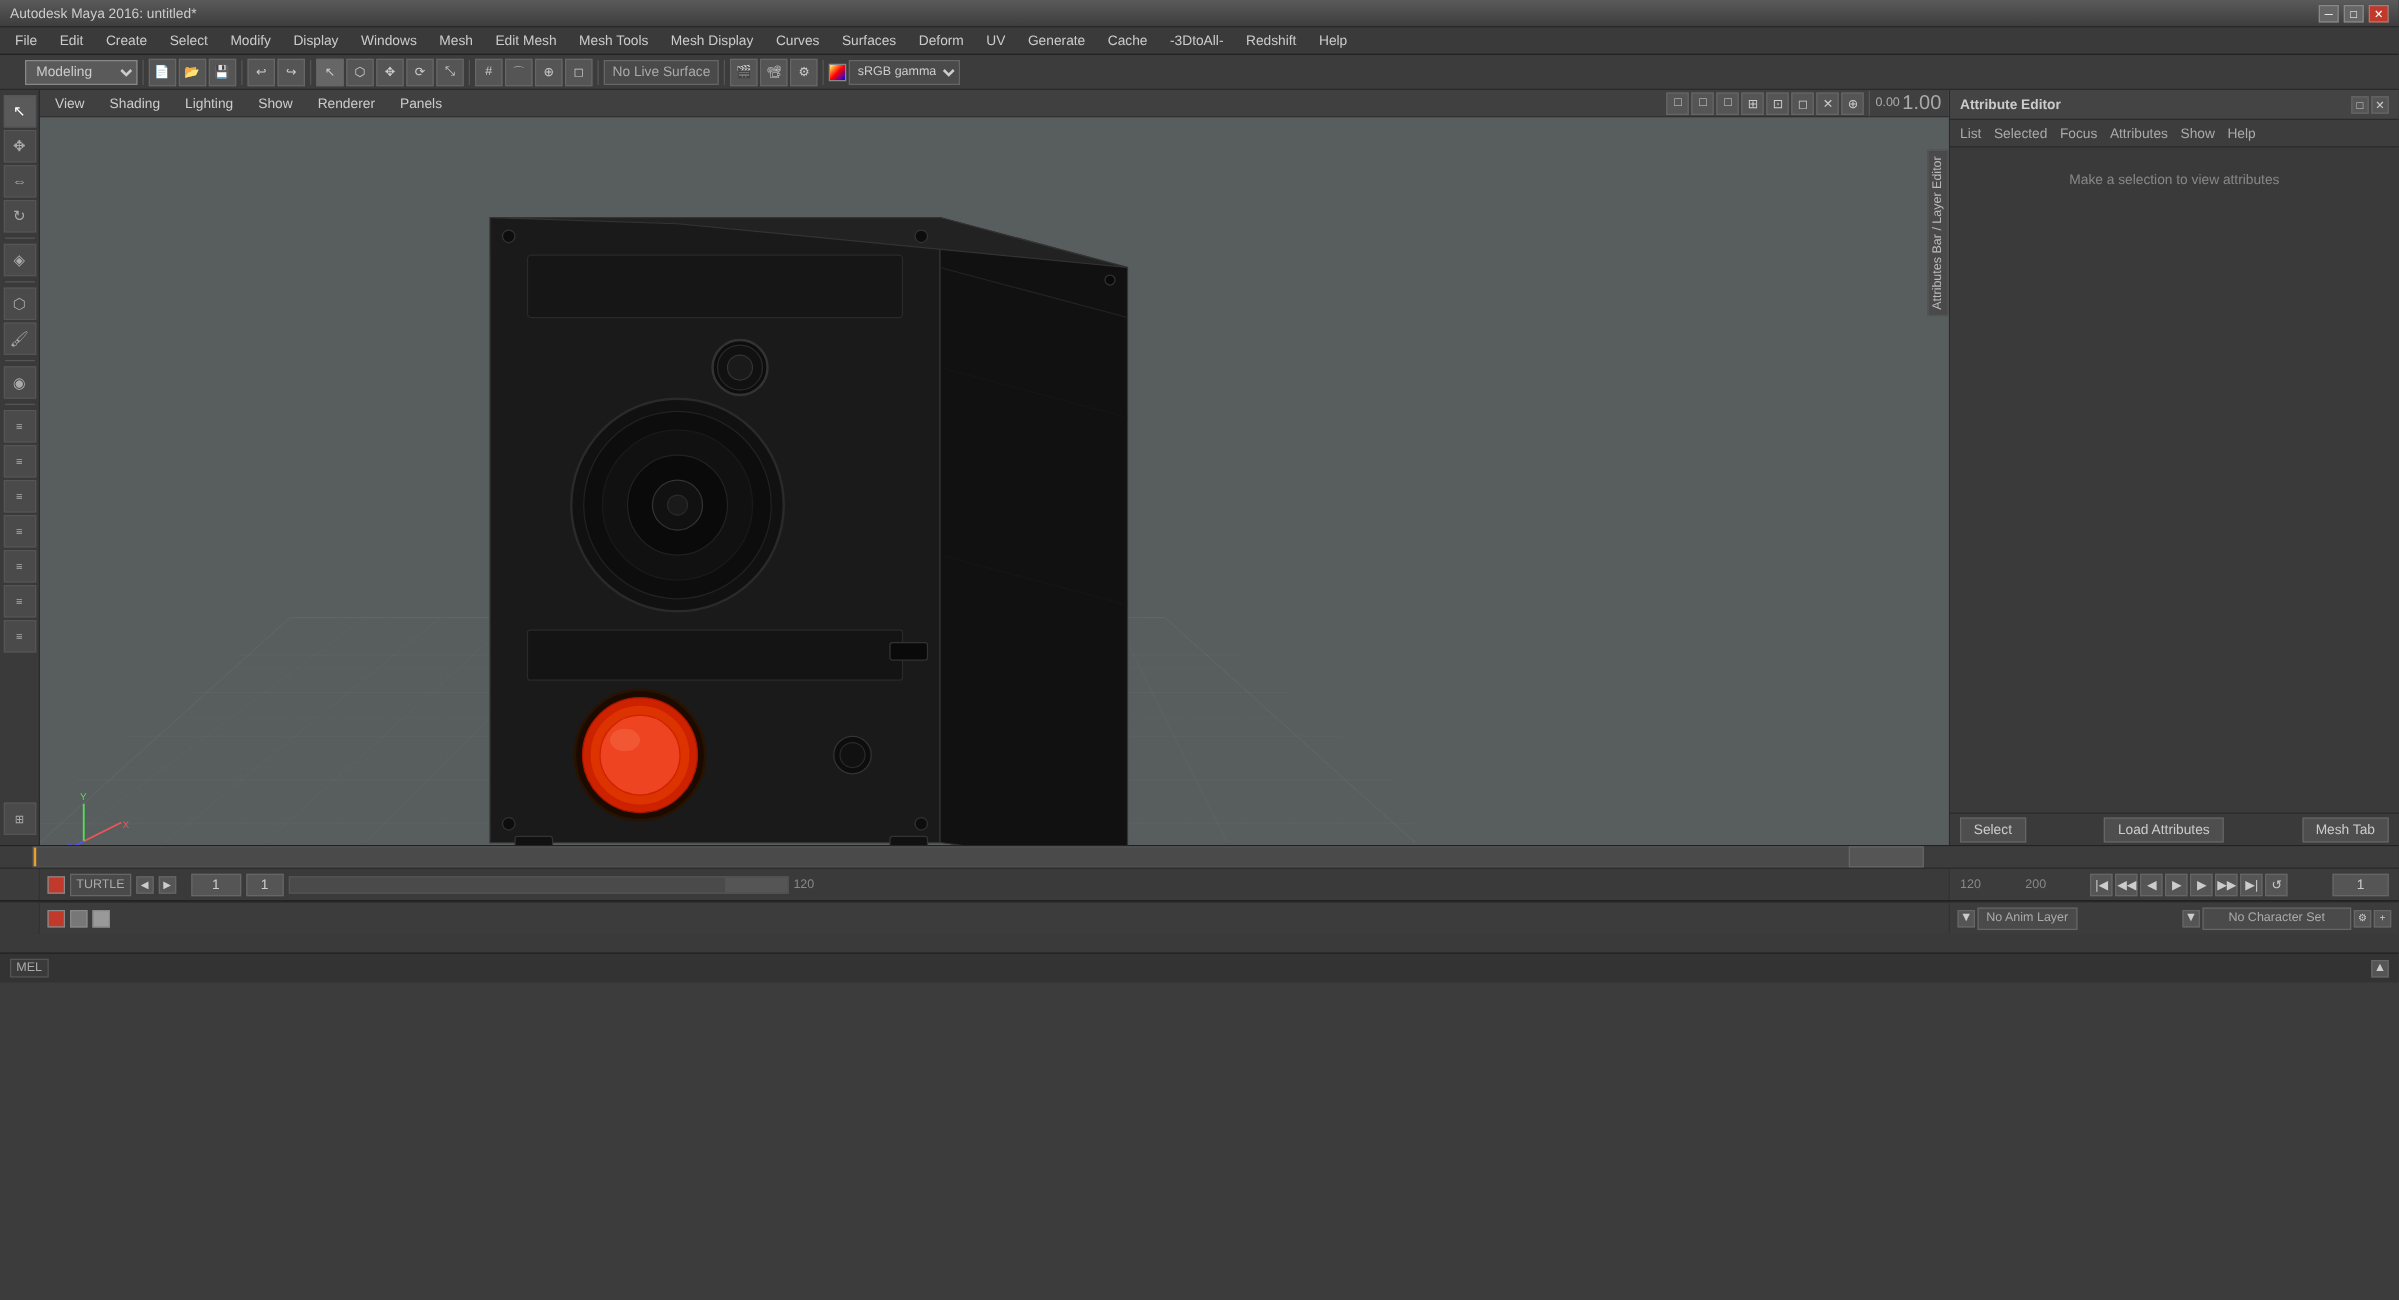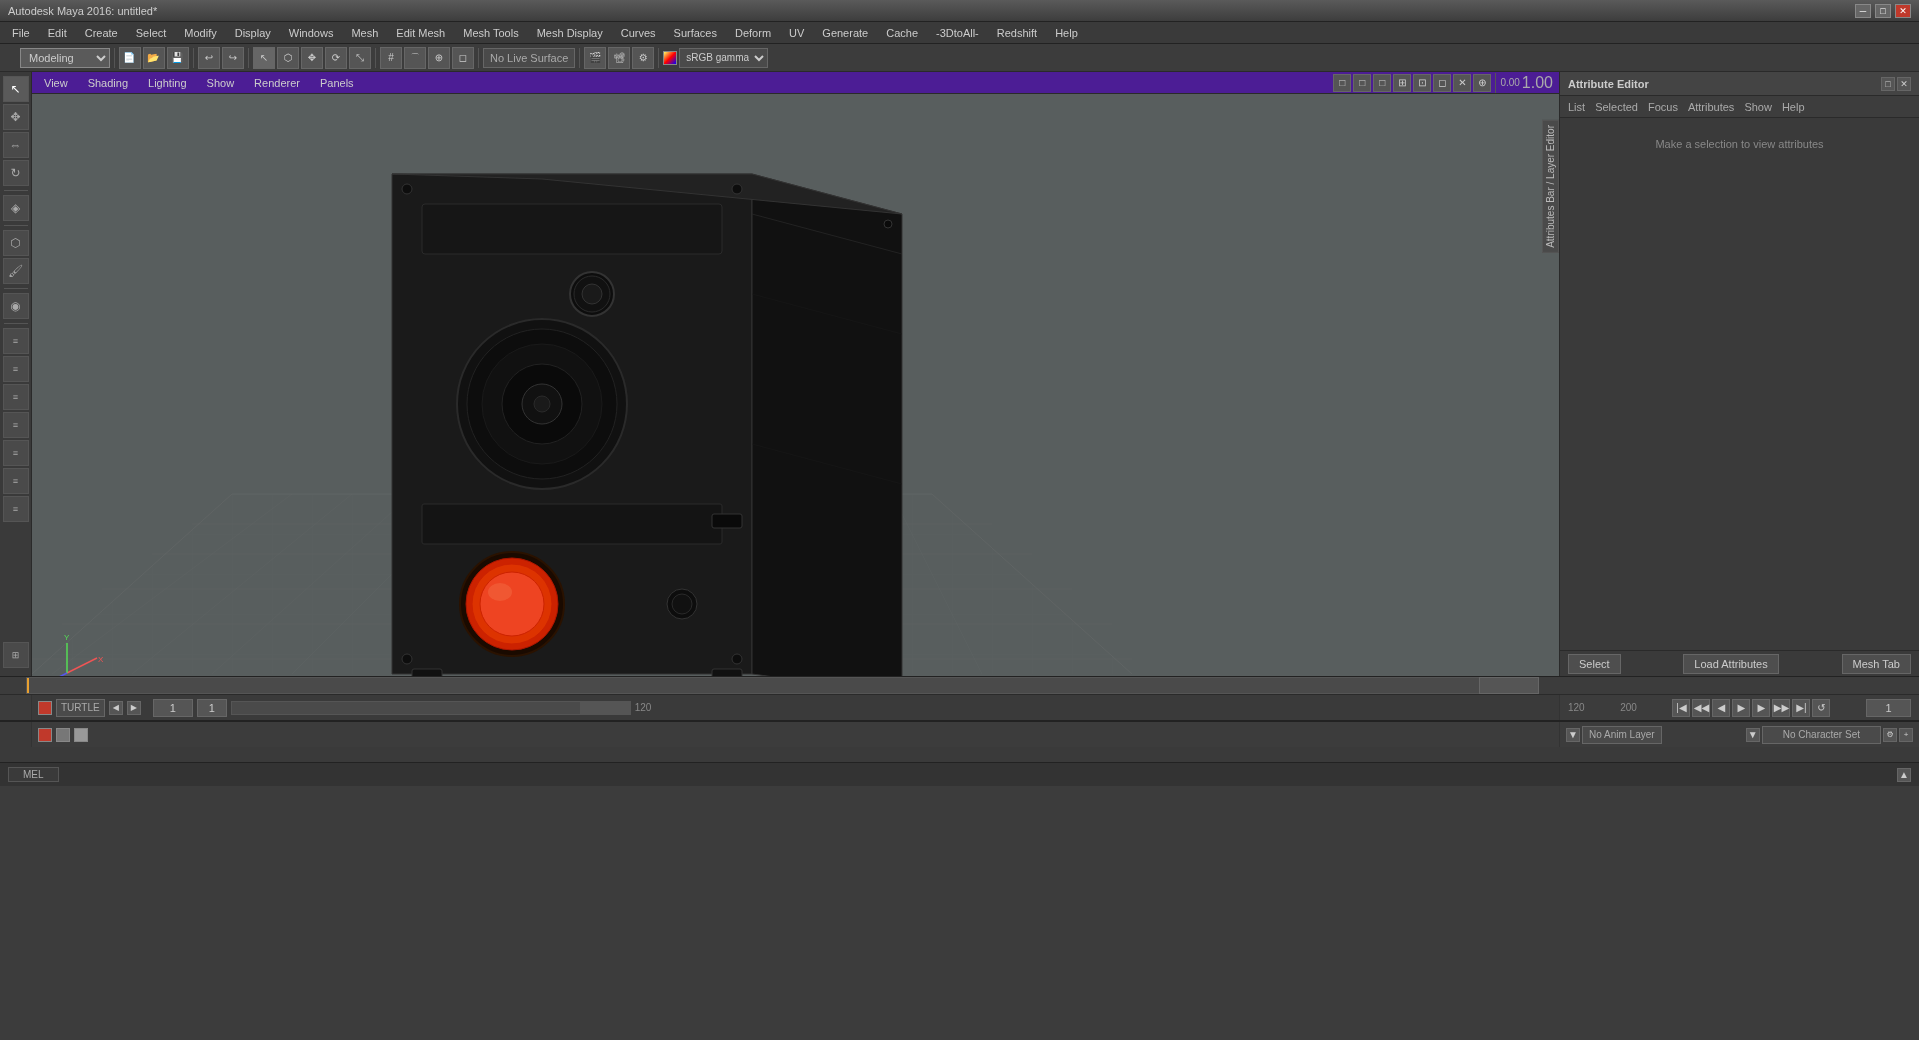--- a/index.html
+++ b/index.html
@@ -402,21 +402,21 @@
     <div class="left-btn" style="font-size:9px;">≡</div>
     <div class="left-btn" style="font-size:9px;">≡</div>
     <div class="left-btn" style="font-size:9px;">≡</div>
     <div class="left-btn" style="font-size:9px;">≡</div>
     <div style="margin-top:auto;"></div>
     <div class="left-btn" style="font-size:9px;margin-bottom:4px;">⊞</div>
   </div>
 
   <div id="viewport">
 
-    <div style="height:22px;background:#4c1d95;display:flex;align-items:center;padding:0 6px;gap:8px;border-bottom:1px solid #2a2a2a;">
+    <div style="height:22px;background:#404040;display:flex;align-items:center;padding:0 6px;gap:8px;border-bottom:1px solid #2a2a2a;">
       <span class="menu-item" style="padding:1px 6px;">View</span>
       <span class="menu-item" style="padding:1px 6px;">Shading</span>
       <span class="menu-item" style="padding:1px 6px;">Lighting</span>
       <span class="menu-item" style="padding:1px 6px;">Show</span>
       <span class="menu-item" style="padding:1px 6px;">Renderer</span>
       <span class="menu-item" style="padding:1px 6px;">Panels</span>
       <div style="flex:1;"></div>
 
       <div style="display:flex;gap:2px;align-items:center;">
         <div class="tb-btn" style="width:18px;height:18px;">□</div>
@@ -661,16 +661,16 @@
         <div class="tb-btn" style="width:14px;height:14px;">▼</div>
         <span style="background:#4a4a4a;border:1px solid #666;color:#aaa;font-size:10px;padding:2px 20px;height:18px;display:flex;align-items:center;">No Character Set</span>
         <div class="tb-btn" style="width:14px;height:14px;font-size:8px;">⚙</div>
         <div class="tb-btn" style="width:14px;height:14px;font-size:8px;">+</div>
       </div>
     </div>
   </div>
 </div>
 
 <div id="status-bar">
-  <span class="status-text" style="background:#3a3a3a;border:1px solid #555;padding:1px 14px;color:#aaa;font-size:10px;margin-right:4px;cursor:pointer;">MEL</span>
+  <span class="status-text" style="background:#3a3a3a;border:1px solid #555;padding:1px 4px;color:#aaa;font-size:10px;margin-right:4px;cursor:pointer;">MEL</span>
   <span class="status-text" style="flex:1;"></span>
   <div class="tb-btn" style="width:14px;height:14px;">▲</div>
 </div>
 
 </body></html>

